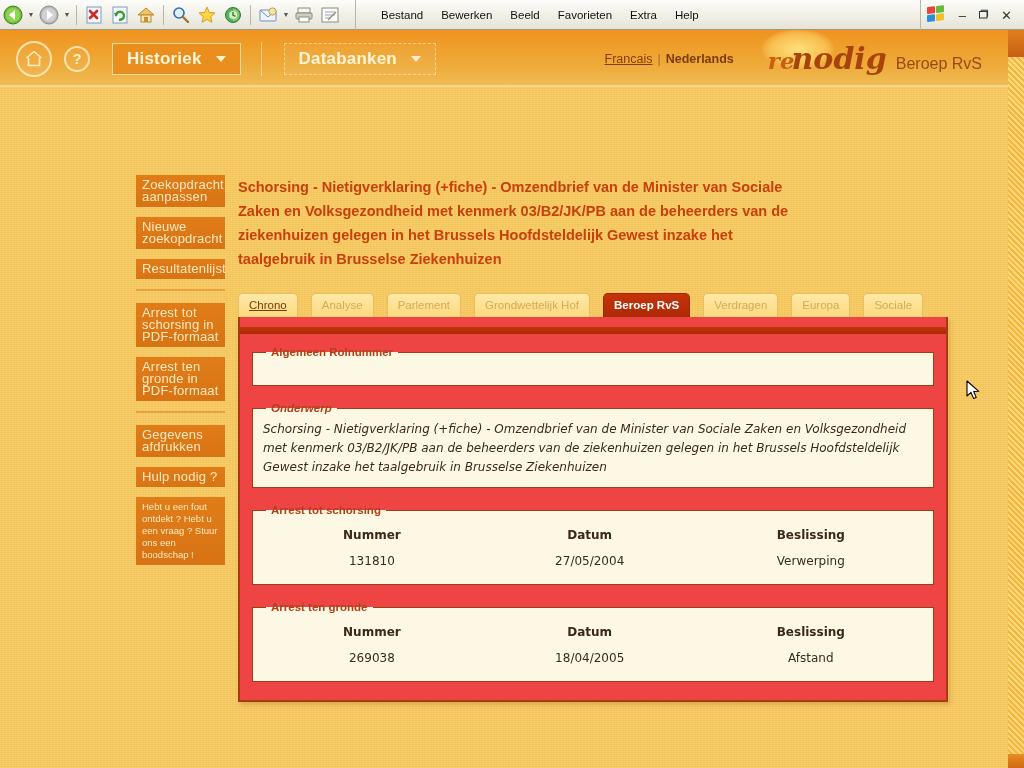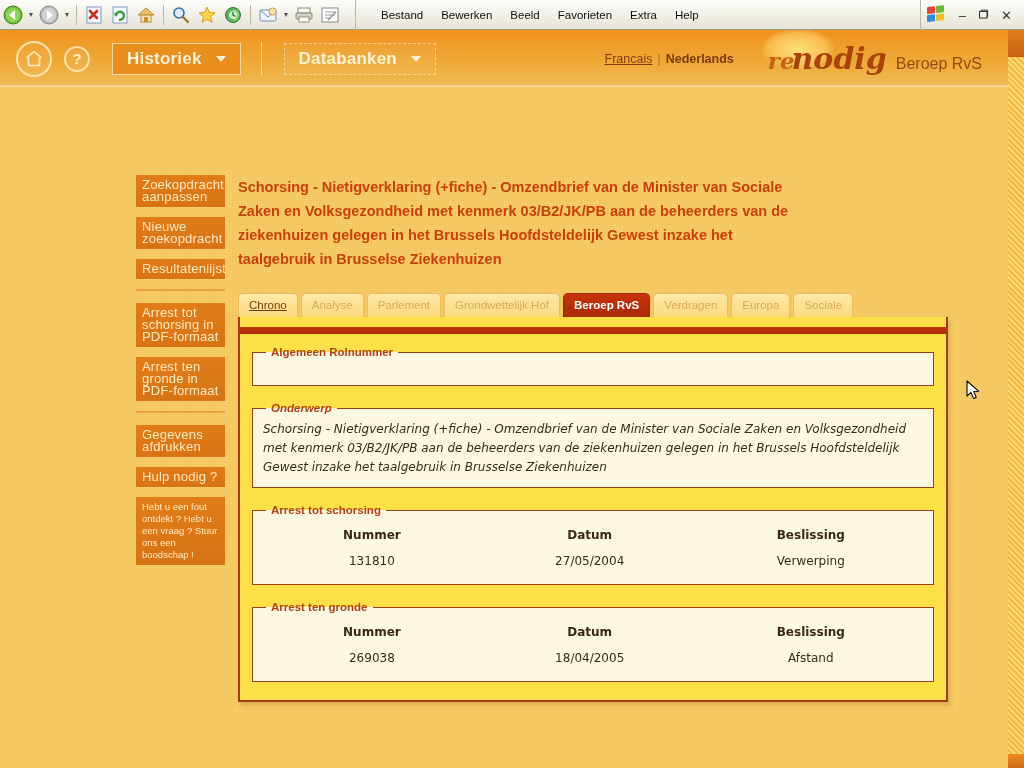--- a/index.html
+++ b/index.html
@@ -186,41 +186,41 @@
   }
   .page-title {
     color: #c8400d;
     font-size: 14.5px; font-weight: bold;
     line-height: 24px;
     margin: 0 0 22px 0;
     width: 575px;
   }
 
   
-  .tabs { display: flex; align-items: center; gap: 3px; position: relative; z-index: 2; }
+  .tabs { display: flex; align-items: center; gap: 13px; position: relative; z-index: 2; }
   .tab {
     background: linear-gradient(to bottom,#ffe9a8,#fbd97e);
     border: 1px solid #e9be5e;
     border-bottom: none;
     border-radius: 5px 5px 0 0;
     padding: 5px 10px 6px 10px;
     font-size: 11.5px;
     color: #d8ab55;
     white-space: nowrap;
   }
   .tab.chrono { color: #7b3b12; text-decoration: underline; }
   .tab.active {
     background: linear-gradient(to bottom,#c7330a,#ab2a06);
     border-color: #9e2605;
     color: #ffffff;
     font-weight: bold;
   }
 
   .panel {
-    background: #fde047;
+    background: #ef4444;
     border: 2px solid #a33c10;
     border-top: none;
     box-shadow: 2px 3px 4px rgba(150,90,20,0.25);
     position: relative;
     padding: 10px 12px 14px 12px;
   }
   .panel-topbar {
     height: 7px;
     background: linear-gradient(to bottom,#c33609,#a72a05);
     margin: 0 -12px 12px -12px;

